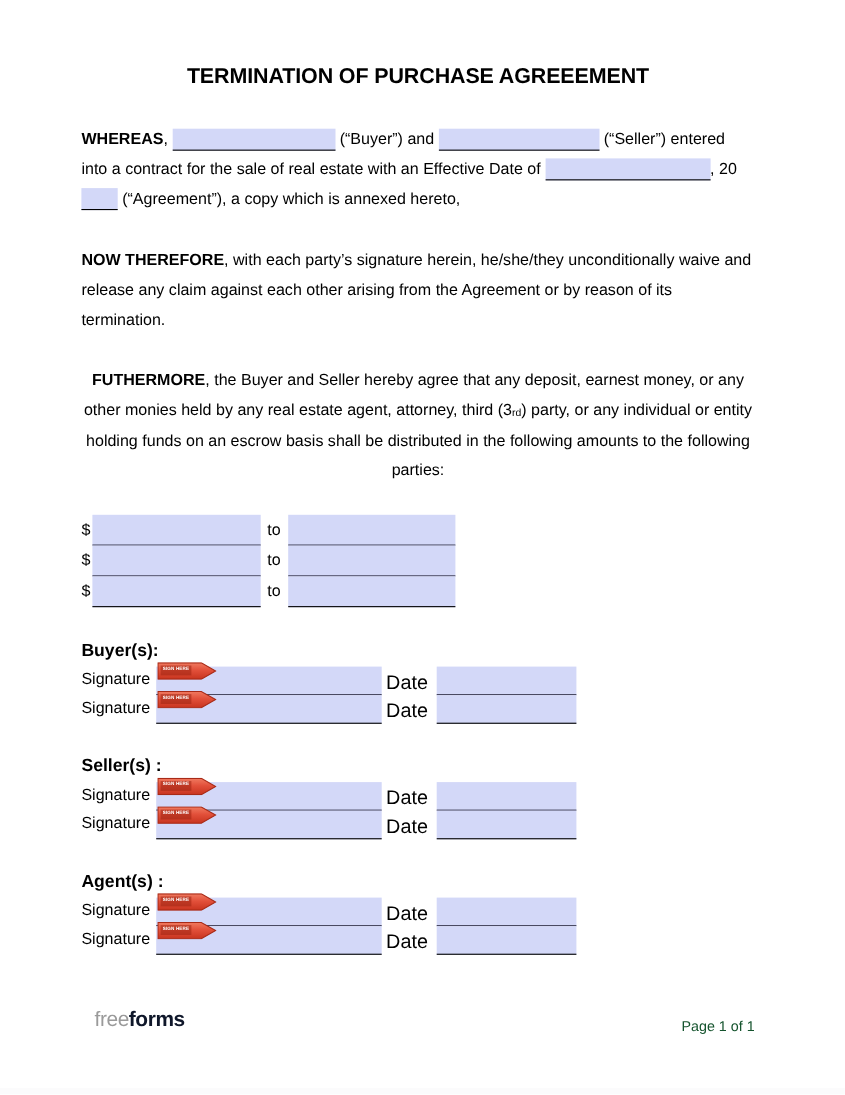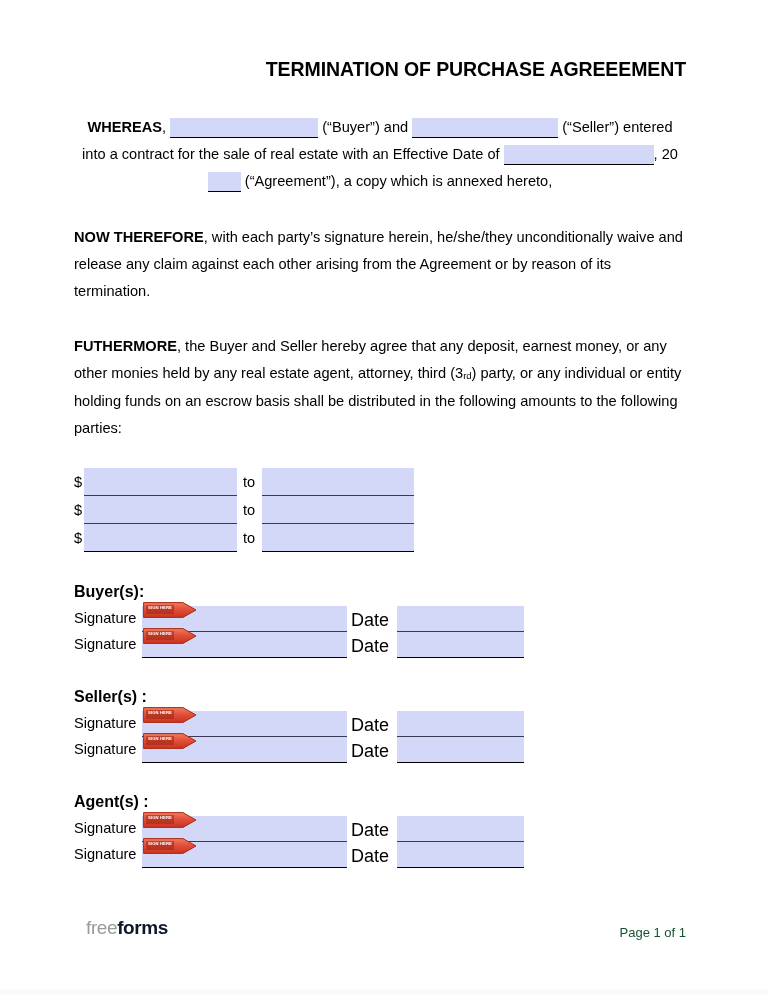--- a/index.html
+++ b/index.html
@@ -38,39 +38,39 @@
     position: absolute;
     left: 74px;
     top: 0;
     width: 612px;
   }
 
   
   .doc-title {
     margin: 0;
     padding-top: 58px;
-    text-align: right;
+    text-align: center;
     font-size: 19.5px;
     font-weight: bold;
     letter-spacing: -0.1px;
     line-height: 1.2;
   }
 
   
   .para {
     font-size: 14.6px;
     line-height: 27px;
     text-align: left;
     margin: 0;
   }
   .para b { font-weight: bold; }
 
-  .p-whereas { margin-top: 33px; text-align: center; }
+  .p-whereas { margin-top: 33px; }
   .p-nowtherefore { margin-top: 29px; }
-  .p-futhermore { margin-top: 28px; }
+  .p-futhermore { margin-top: 28px; text-align: center; }
 
   .sup-rd {
     font-size: 9.5px;
     vertical-align: baseline;
     position: relative;
     top: 1px;
   }
 
   
   .fill {

